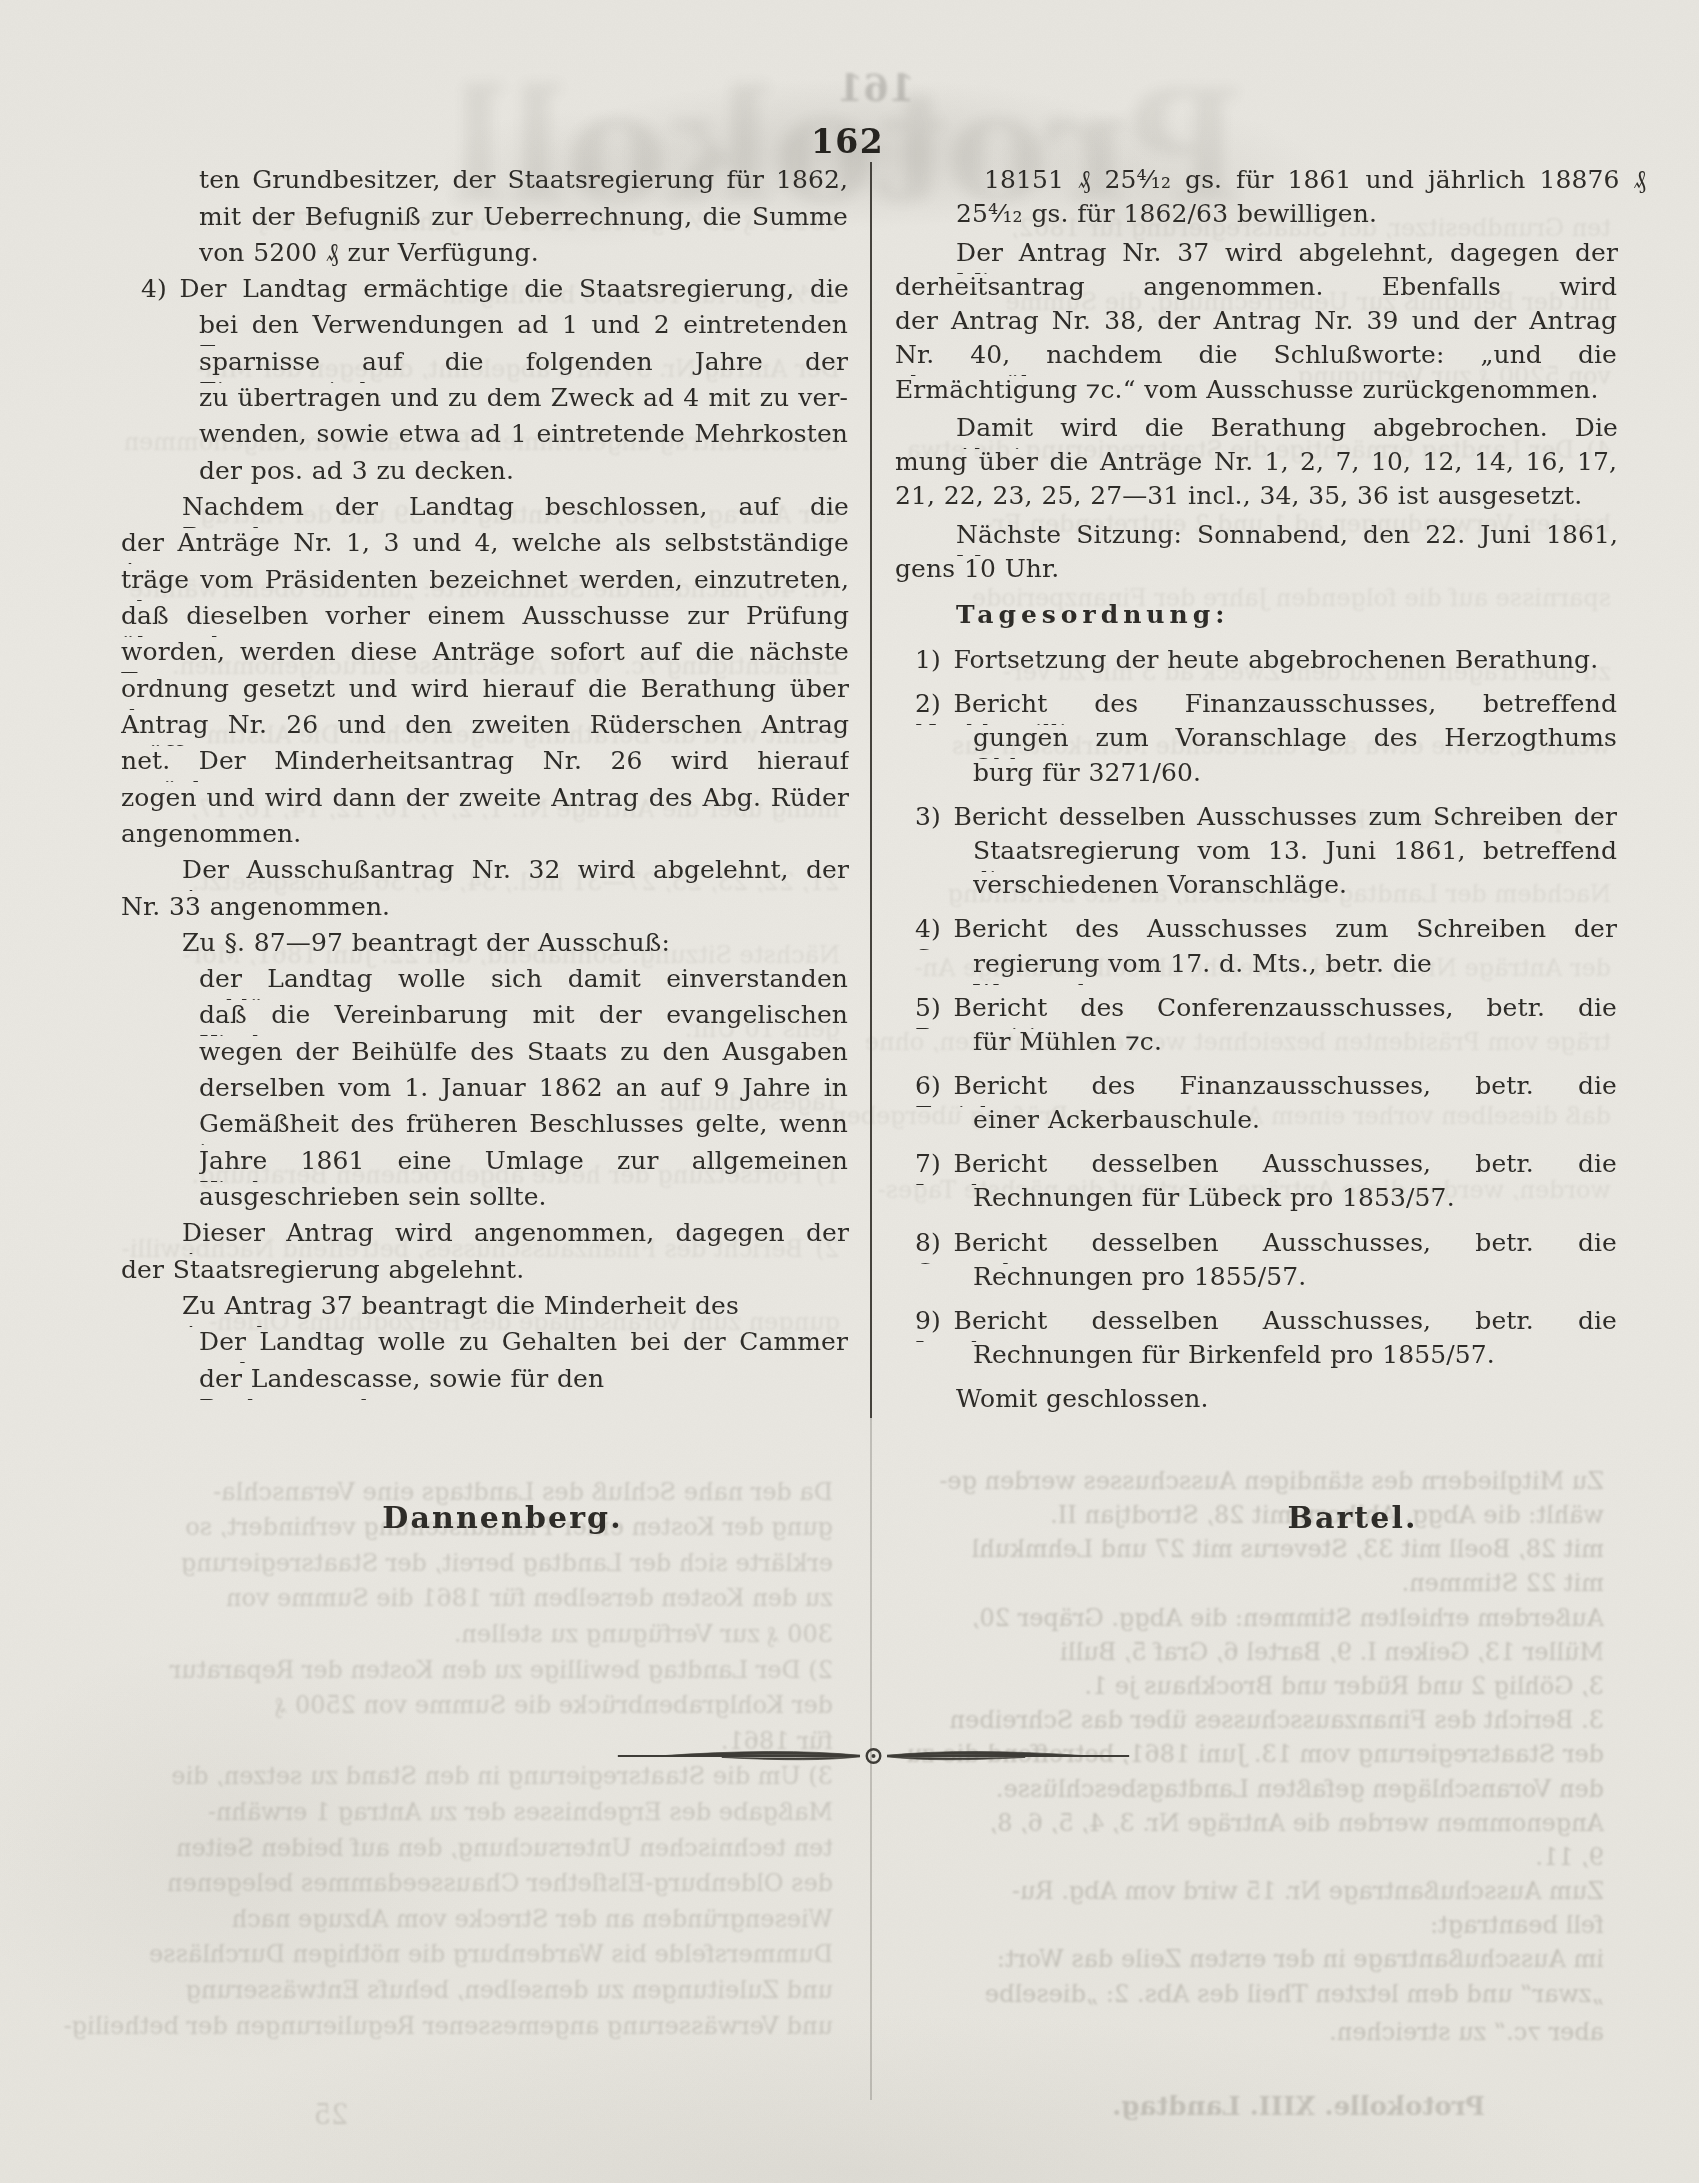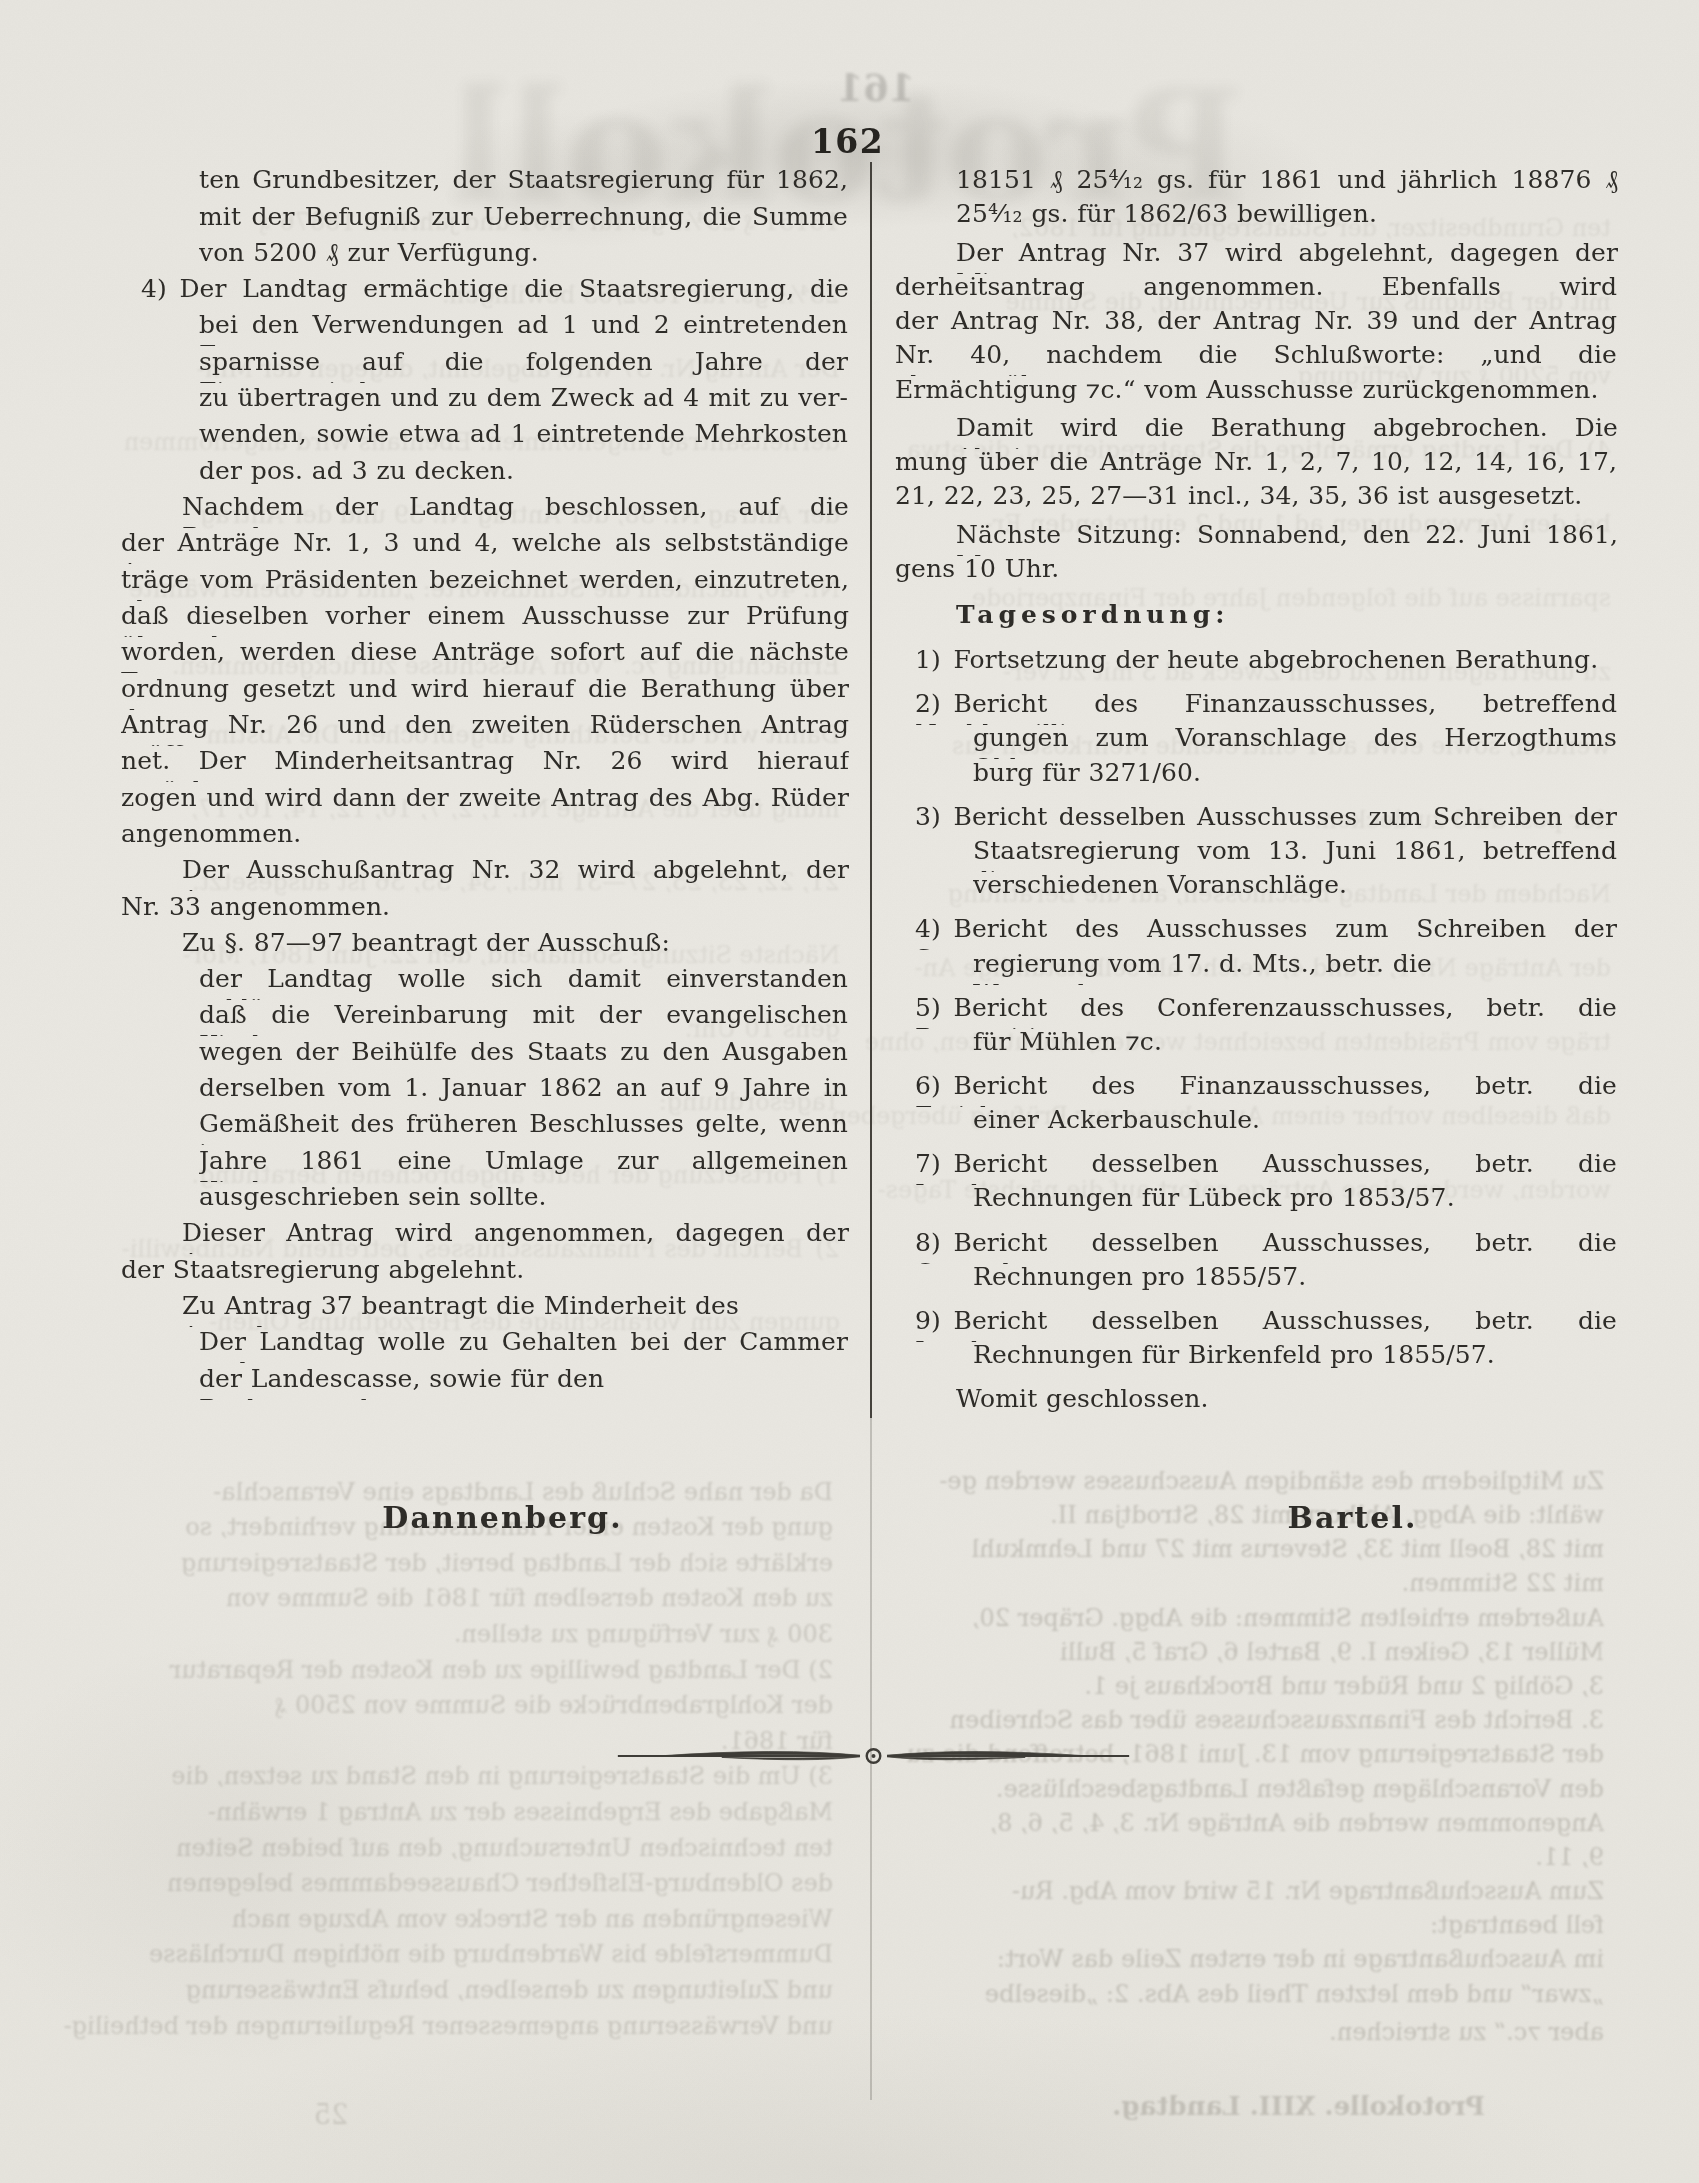--- a/index.html
+++ b/index.html
@@ -187,21 +187,21 @@
       <div class="line just" style="left: 199px; top: 1109px; width: 649px;">Gemäßheit des früheren Beschlusses gelte, wenn im</div>
       <div class="line just" style="left: 199px; top: 1146px; width: 649px;">Jahre 1861 eine Umlage zur allgemeinen Kirchencasse</div>
       <div class="line" style="left: 199px; top: 1182px; width: 649px;">ausgeschrieben sein sollte.</div>
       <div class="line just" style="left: 182px; top: 1218px; width: 667px;">Dieser Antrag wird angenommen, dagegen der Antrag</div>
       <div class="line" style="left: 121px; top: 1255px; width: 728px;">der Staatsregierung abgelehnt.</div>
       <div class="line" style="left: 182px; top: 1291px; width: 667px;">Zu Antrag 37 beantragt die Minderheit des Ausschusses:</div>
       <div class="line just" style="left: 199px; top: 1327px; width: 649px;">Der Landtag wolle zu Gehalten bei der Cammer und</div>
       <div class="line" style="left: 199px; top: 1364px; width: 649px;">der Landescasse, sowie für den Rechtsconsulenten</div>
     </div>
   <div id="right-column">
-      <div class="line just" style="left: 956px; top: 165px; width: 662px;">18151 ₰ 25⁴⁄₁₂ gs. für 1861 und jährlich 18876 ₰</div>
+      <div class="line just" style="left: 984px; top: 165px; width: 662px;">18151 ₰ 25⁴⁄₁₂ gs. für 1861 und jährlich 18876 ₰</div>
       <div class="line" style="left: 956px; top: 199px; width: 662px;">25⁴⁄₁₂ gs. für 1862/63 bewilligen.</div>
       <div class="line just" style="left: 956px; top: 238px; width: 662px;">Der Antrag Nr. 37 wird abgelehnt, dagegen der Min-</div>
       <div class="line just" style="left: 895px; top: 272px; width: 722px;">derheitsantrag angenommen.  Ebenfalls wird angenommen</div>
       <div class="line just" style="left: 895px; top: 306px; width: 722px;">der Antrag Nr. 38, der Antrag Nr. 39 und der Antrag</div>
       <div class="line just" style="left: 895px; top: 340px; width: 722px;">Nr. 40, nachdem die Schlußworte: „und die obenerwähnte</div>
       <div class="line" style="left: 895px; top: 375px; width: 722px;">Ermächtigung ⁊c.“ vom Ausschusse zurückgenommen.</div>
       <div class="line just" style="left: 956px; top: 413px; width: 662px;">Damit wird die Berathung abgebrochen.  Die Abstim-</div>
       <div class="line just" style="left: 895px; top: 447px; width: 722px;">mung über die Anträge Nr. 1, 2, 7, 10, 12, 14, 16, 17,</div>
       <div class="line" style="left: 895px; top: 481px; width: 722px;">21, 22, 23, 25, 27—31 incl., 34, 35, 36 ist ausgesetzt.</div>
       <div class="line just" style="left: 956px; top: 520px; width: 662px;">Nächste Sitzung: Sonnabend, den 22. Juni 1861, Mor-</div>

